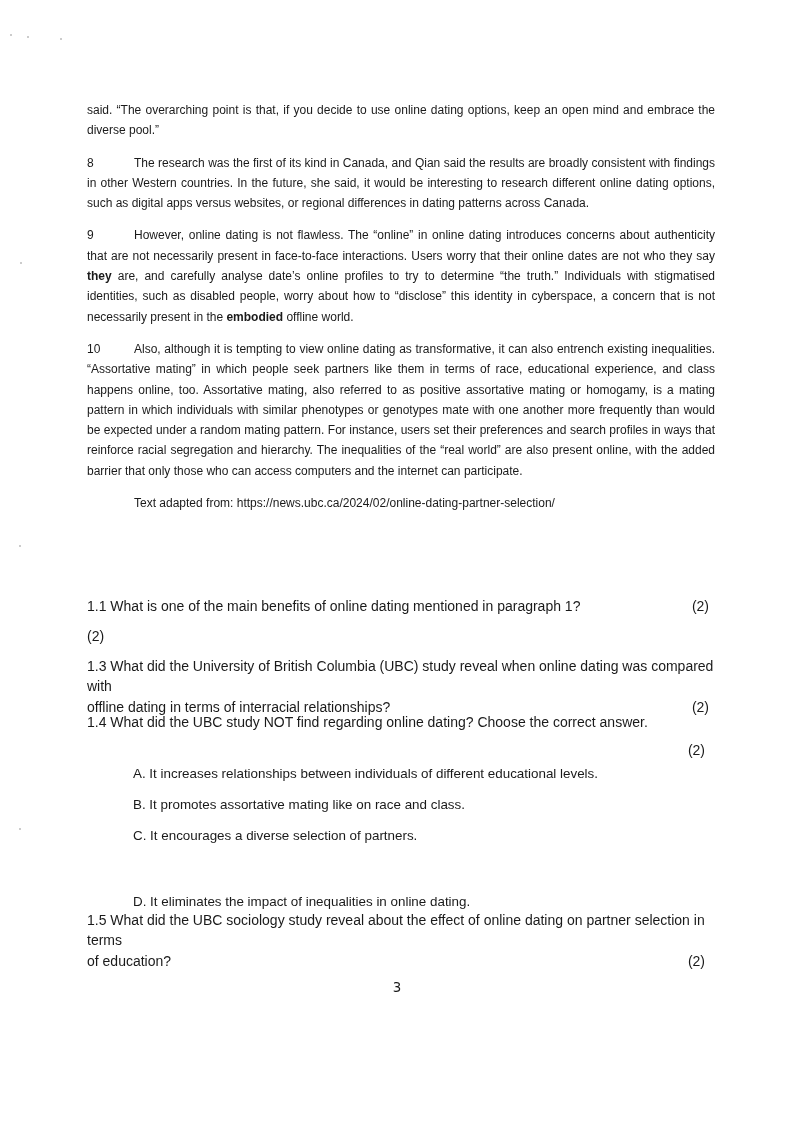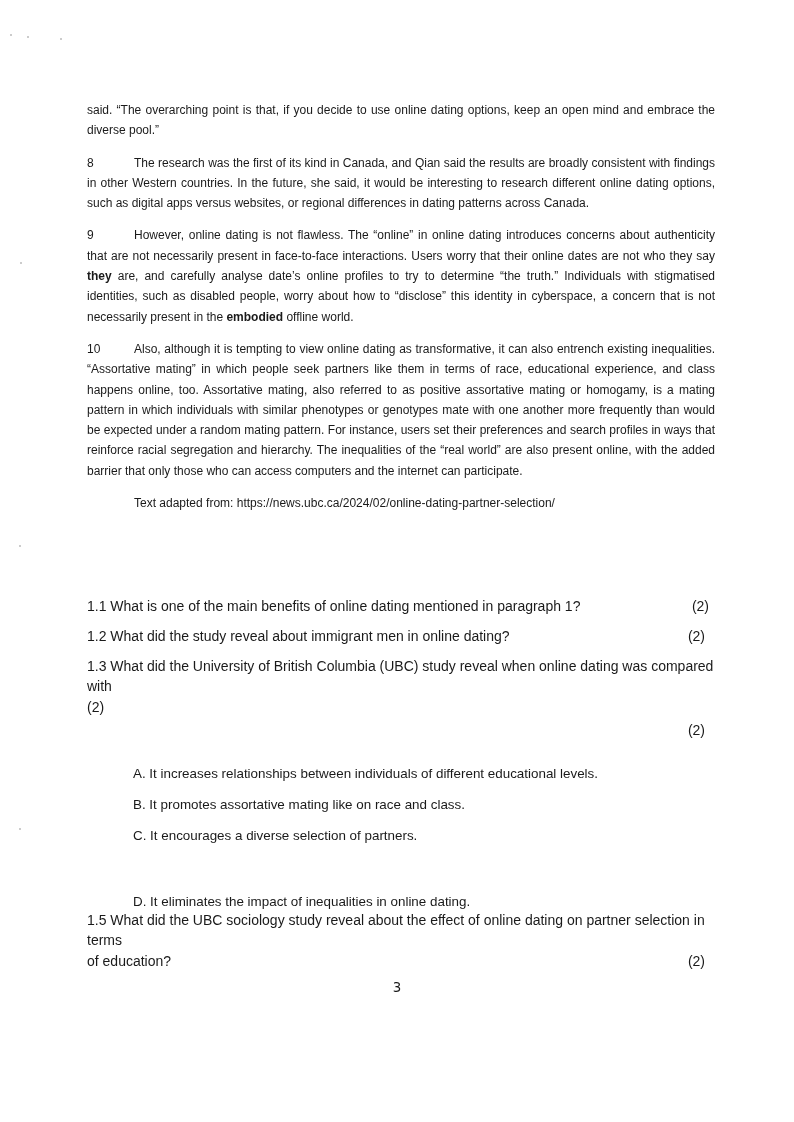--- a/index.html
+++ b/index.html
@@ -47,33 +47,34 @@
 
 <div class="q" style="top:596px;">
   <div class="qline">
     <span>1.1 What is one of the main benefits of online dating mentioned in paragraph 1?</span>
     <span class="marks">(2)</span>
   </div>
 </div>
 
 <div class="q" style="top:626px;">
   <div class="qline">
-    <span>1.2 What did the study reveal about immigrant men in online dating?</span>
     <span class="marks" style="margin-right:10px;">(2)</span>
   </div>
 </div>
 
 <div class="q" style="top:656px;">
   <div>1.3 What did the University of British Columbia (UBC) study reveal when online dating was compared with</div>
   <div class="qline">
+    <span>offline dating in terms of interracial relationships?</span>
     <span class="marks">(2)</span>
   </div>
 </div>
 
 <div class="q" style="top:712px;">
+  <div>1.4 What did the UBC study NOT find regarding online dating? Choose the correct answer.</div>
   <div style="text-align:right; margin-top:8px;">
     <span class="marks" style="margin-right:10px;">(2)</span>
   </div>
 </div>
 
 <div class="opt" style="top:766px;">A. It increases relationships between individuals of different educational levels.</div>
 <div class="opt" style="top:797px;">B. It promotes assortative mating like on race and class.</div>
 <div class="opt" style="top:828px;">C. It encourages a diverse selection of partners.</div>
 <div class="opt" style="top:894px;">D. It eliminates the impact of inequalities in online dating.</div>
 

